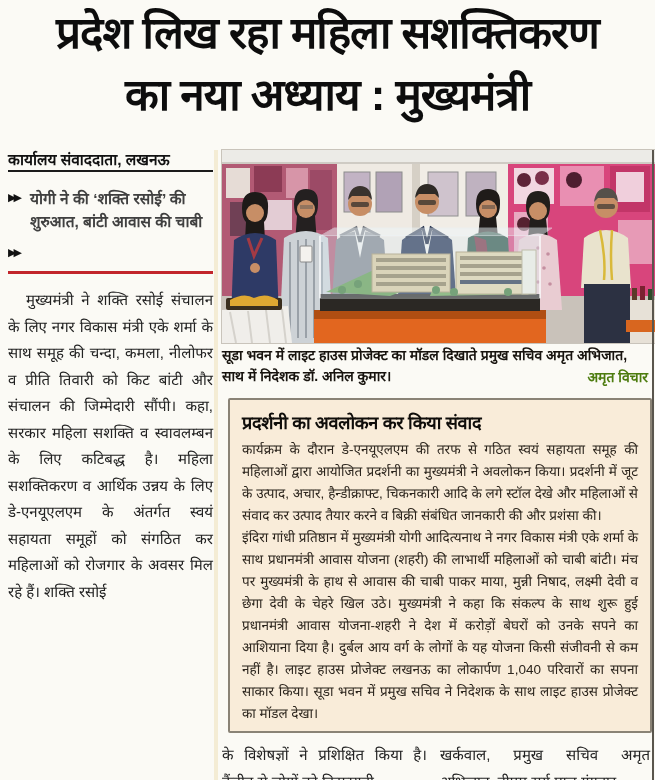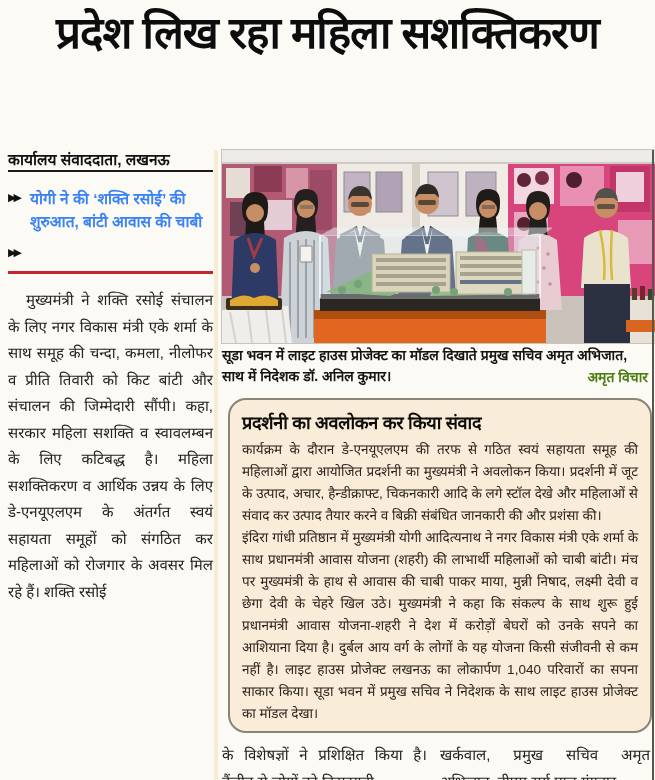--- a/index.html
+++ b/index.html
@@ -36,21 +36,21 @@
     margin:0;
   }
   .lead-prefix{font-weight:800;}
   .bullets{margin-top:10px;}
   .bullet-item{display:flex;margin-bottom:9px;}
   .bullet-marker{
     flex:0 0 22px;font-size:11px;letter-spacing:-3px;
     color:#111;padding-top:4px;
   }
   .bullet-text{
-    font-weight:800;font-size:15.5px;line-height:23px;color:#3b82f6;
+    font-weight:800;font-size:15.5px;line-height:23px;color:#404040;
   }
   .red-rule{
     height:3px;background:#c2252b;border:0;margin:12px 0 13px 0;
   }
   .indent{text-indent:18px;}
   
   .photo{
     position:absolute;left:222px;top:150px;width:433px;height:193px;
     outline:1px solid #c9c4bb;background:#d8d2cb;
   }
@@ -60,21 +60,21 @@
     position:absolute;left:222px;top:345px;width:428px;height:44px;
     font-size:14px;font-weight:700;line-height:21px;color:#17130e;
     text-align:left;
   }
   .caption-credit{
     position:absolute;right:2px;bottom:1px;font-weight:700;color:#4d7c0f;
   }
   
   .info-box{
     position:absolute;left:228px;top:398px;width:396px;height:315px;
-    background:#f9ecd9;border:2px solid #8a8376;border-radius:18px;
+    background:#f9ecd9;border:2px solid #8a8376;border-radius:2px;
     padding:8px 12px;
   }
   .info-heading{
     margin:2px 0 5px 0;font-size:18px;font-weight:800;color:#0f0d0a;
     letter-spacing:-0.3px;
   }
   .info-heading.second{margin-top:10px;}
   .info-body{
     margin:0;font-size:13.5px;line-height:22px;text-align:justify;
     color:#2b241c;
@@ -96,20 +96,21 @@
     background:#f4ecd4;
   }
 </style>
 </head>
 <body>
 
 <div class="page">
 
   <div class="headline">
     <div>प्रदेश लिख रहा महिला सशक्तिकरण</div>
+    <div>का नया अध्याय : मुख्यमंत्री</div>
   </div>
 
   <div class="left-col">
     <div class="byline">कार्यालय संवाददाता, लखनऊ</div>
 
 
     <div class="bullets">
       <div class="bullet-item">
         <span class="bullet-marker">▶▶</span>
         <span class="bullet-text">योगी ने की ‘शक्ति रसोई’ की शुरुआत, बांटी आवास की चाबी</span>

